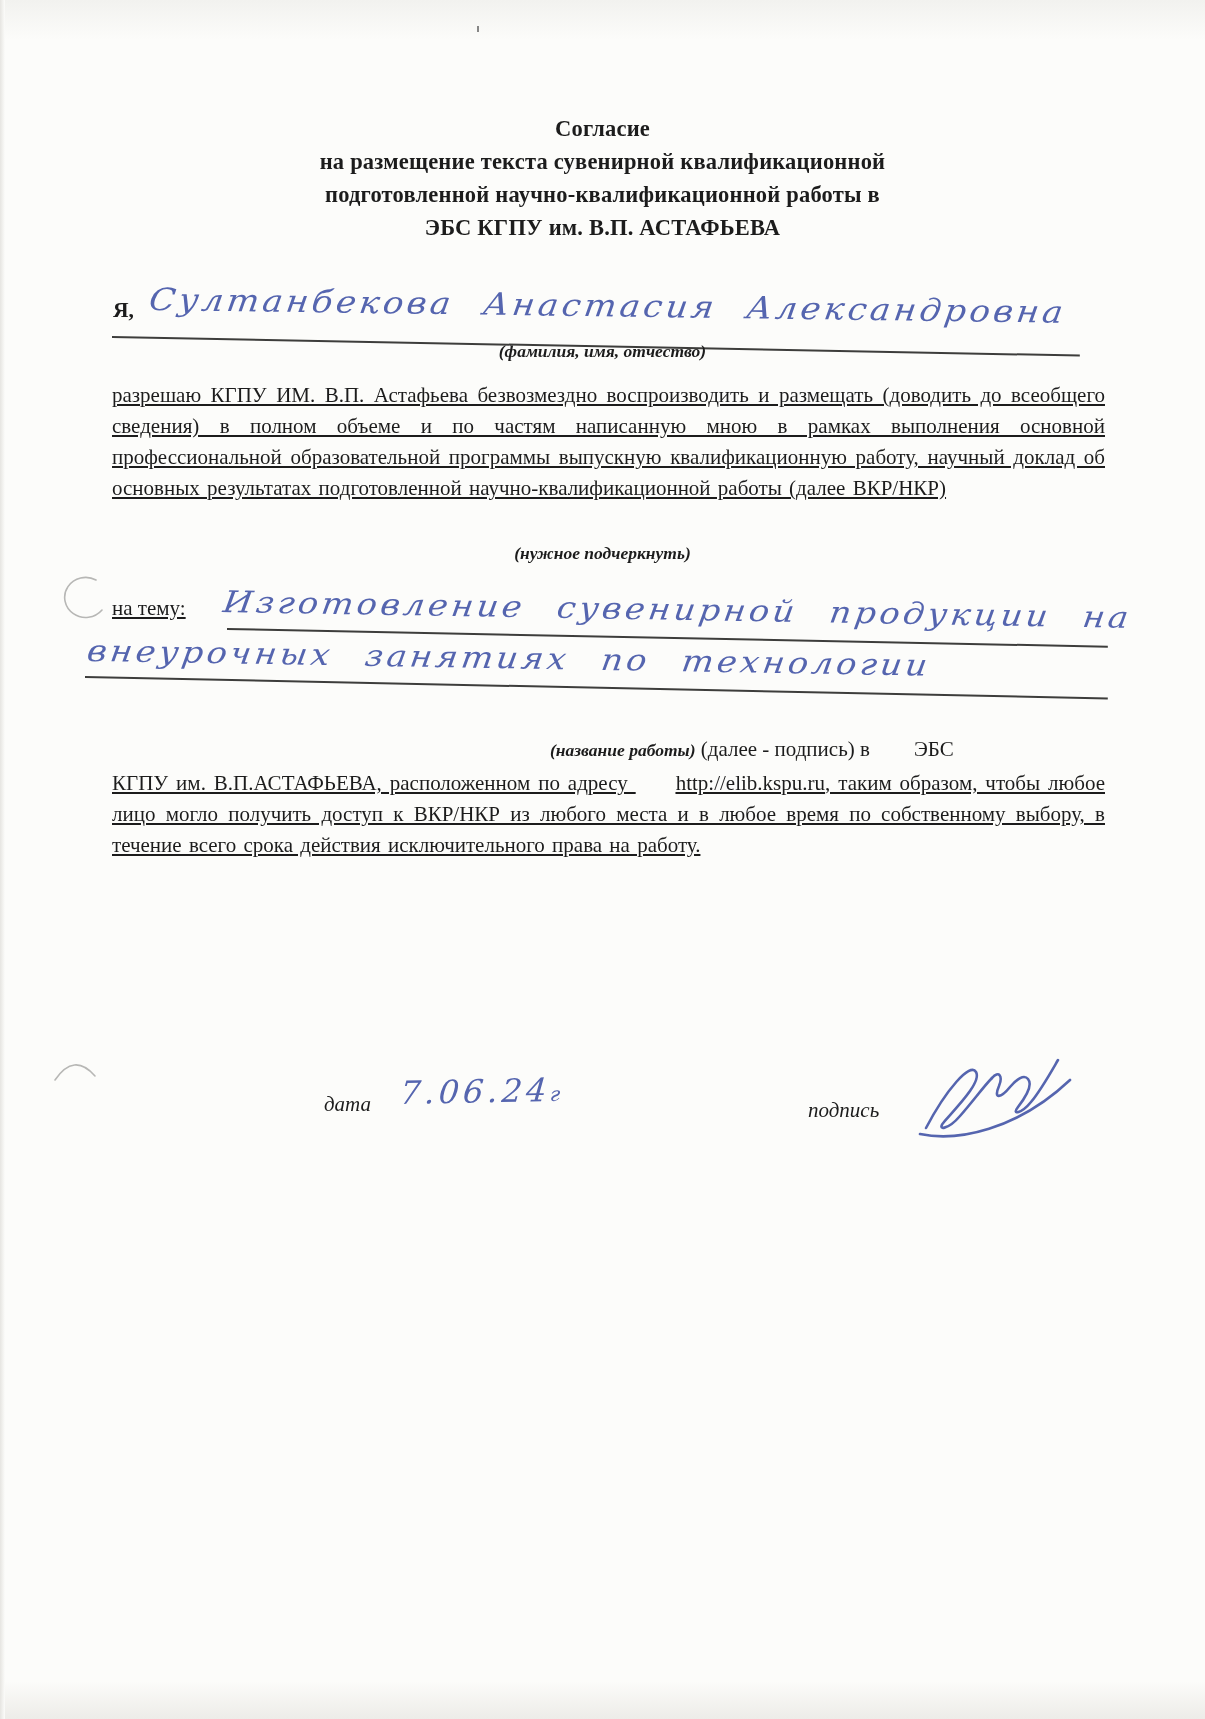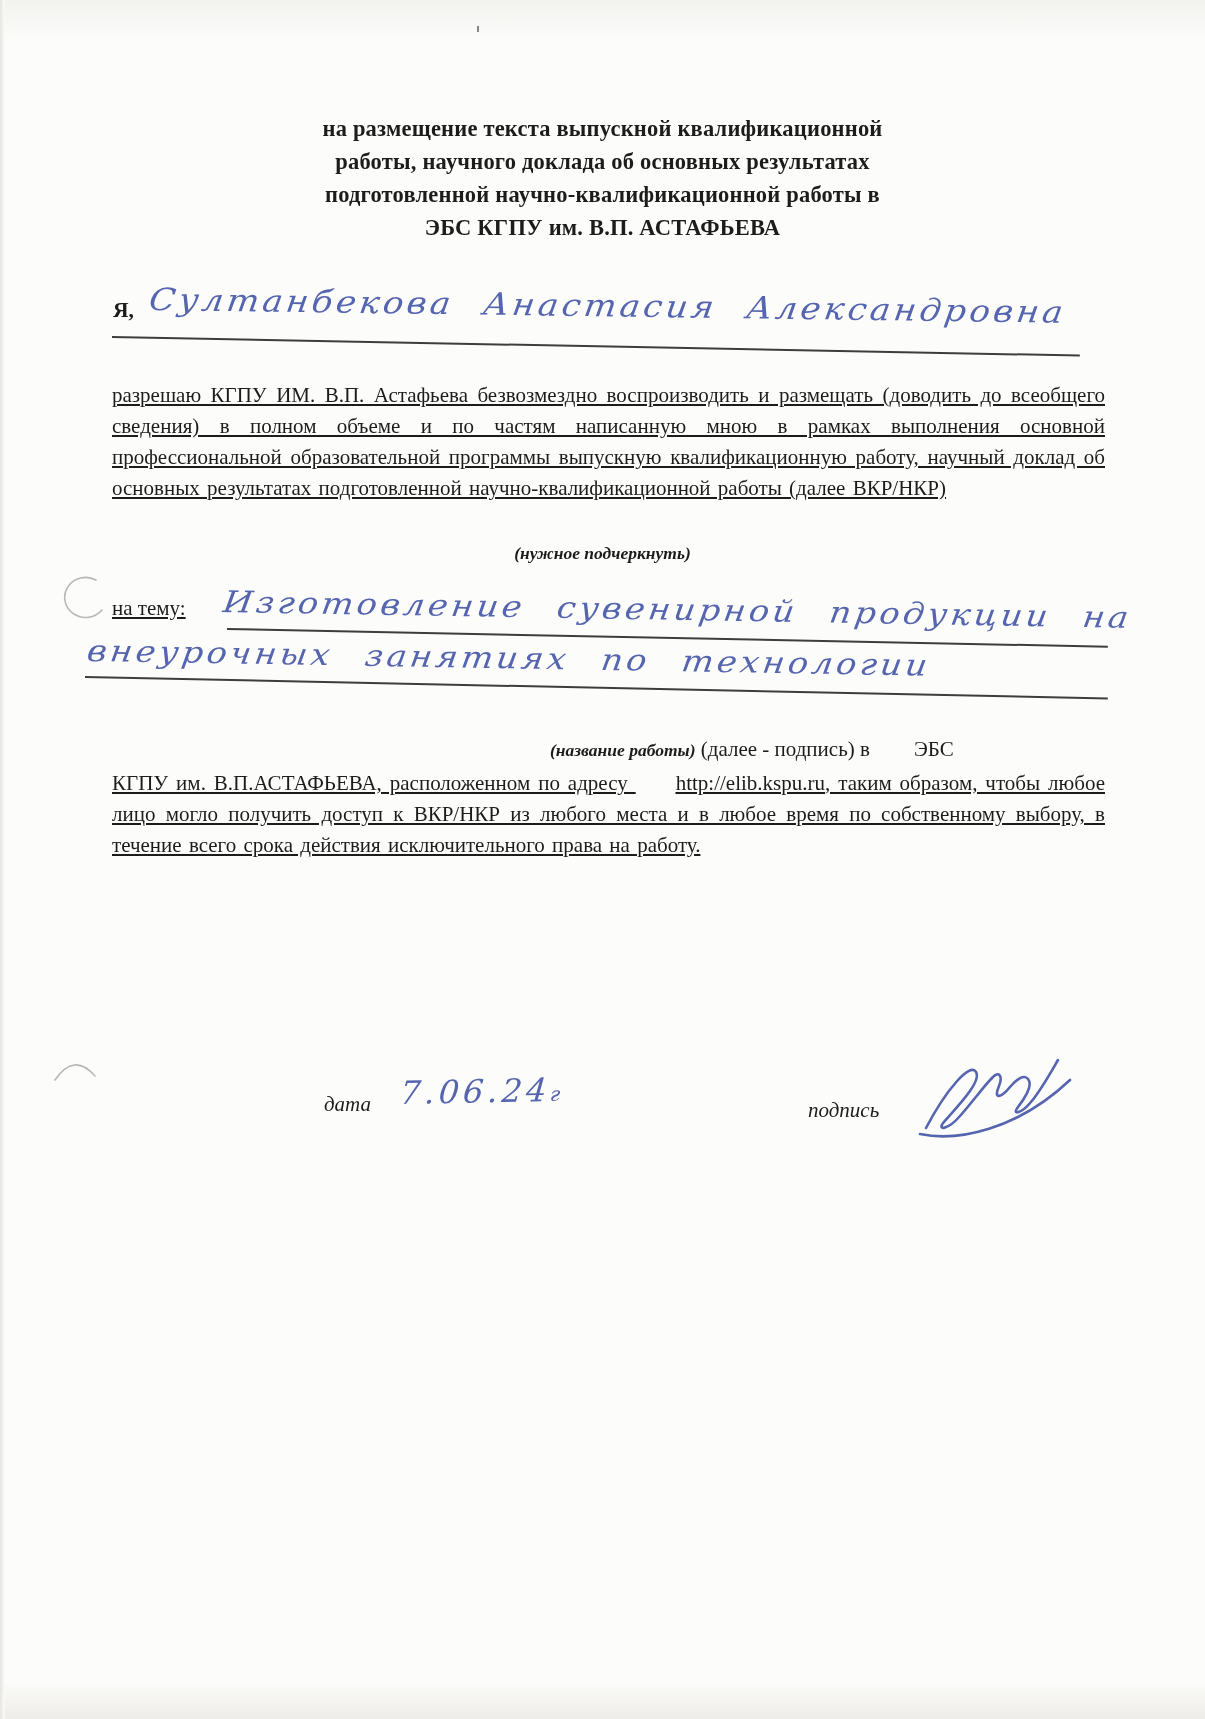--- a/index.html
+++ b/index.html
@@ -72,29 +72,30 @@
 
   <svg class="abs" style="left:54px;top:576px;" width="56" height="48">
     <path d="M 42 4 A 21 20 0 1 0 48 34" fill="none" stroke="#b7b7b5" stroke-width="1.6" stroke-linecap="round"></path>
   </svg>
 
   <svg class="abs" style="left:50px;top:1048px;" width="54" height="40">
     <path d="M 5 32 Q 24 4 45 28" fill="none" stroke="#b7b7b5" stroke-width="1.6" stroke-linecap="round"></path>
   </svg>
 
   <div class="abs title-block">
-    <div>на размещение текста выпускной квалификационной</div>
-    <div>работы, научного доклада об основных результатах</div>
+    <div>Согласие</div>
+    <div>на размещение текста сувенирной квалификационной</div>
     <div>подготовленной научно-квалификационной работы в</div>
     <div>ЭБС КГПУ им. В.П. АСТАФЬЕВА</div>
   </div>
 
   <span class="abs pronoun" style="left:113px;top:298px;">Я,</span>
   <span class="abs hw hw-name" style="left:152px;top:281px;">Султанбекова Анастасия Александровна</span>
   <div class="abs rule" style="left:112px;top:336px;width:968px;transform:rotate(1.1deg);"></div>
+  <div class="abs cap cap-center" style="top:341px;">(фамилия, имя, отчество)</div>
 
   <div class="abs body-par" style="top:380px;">разрешаю КГПУ ИМ. В.П. Астафьева безвозмездно воспроизводить и размещать (доводить до всеобщего сведения) в полном объеме и по частям написанную мною в рамках выполнения основной профессиональной образовательной программы выпускную квалификационную работу, научный доклад об основных результатах подготовленной научно-квалификационной работы (далее ВКР/НКР)</div>
 
   <div class="abs cap cap-center" style="top:543px;font-weight:600;">(нужное подчеркнуть)</div>
 
   <span class="abs underlined" style="left:112px;top:596px;font-size:21px;">на тему:</span>
   <span class="abs hw hw-topic" style="left:226px;top:584px;">Изготовление сувенирной продукции на</span>
   <div class="abs rule" style="left:227px;top:628px;width:881px;transform:rotate(1.15deg);"></div>
   <span class="abs hw hw-topic" style="left:90px;top:633px;">внеурочных занятиях по технологии</span>
   <div class="abs rule" style="left:85px;top:676px;width:1023px;transform:rotate(1.2deg);"></div>

